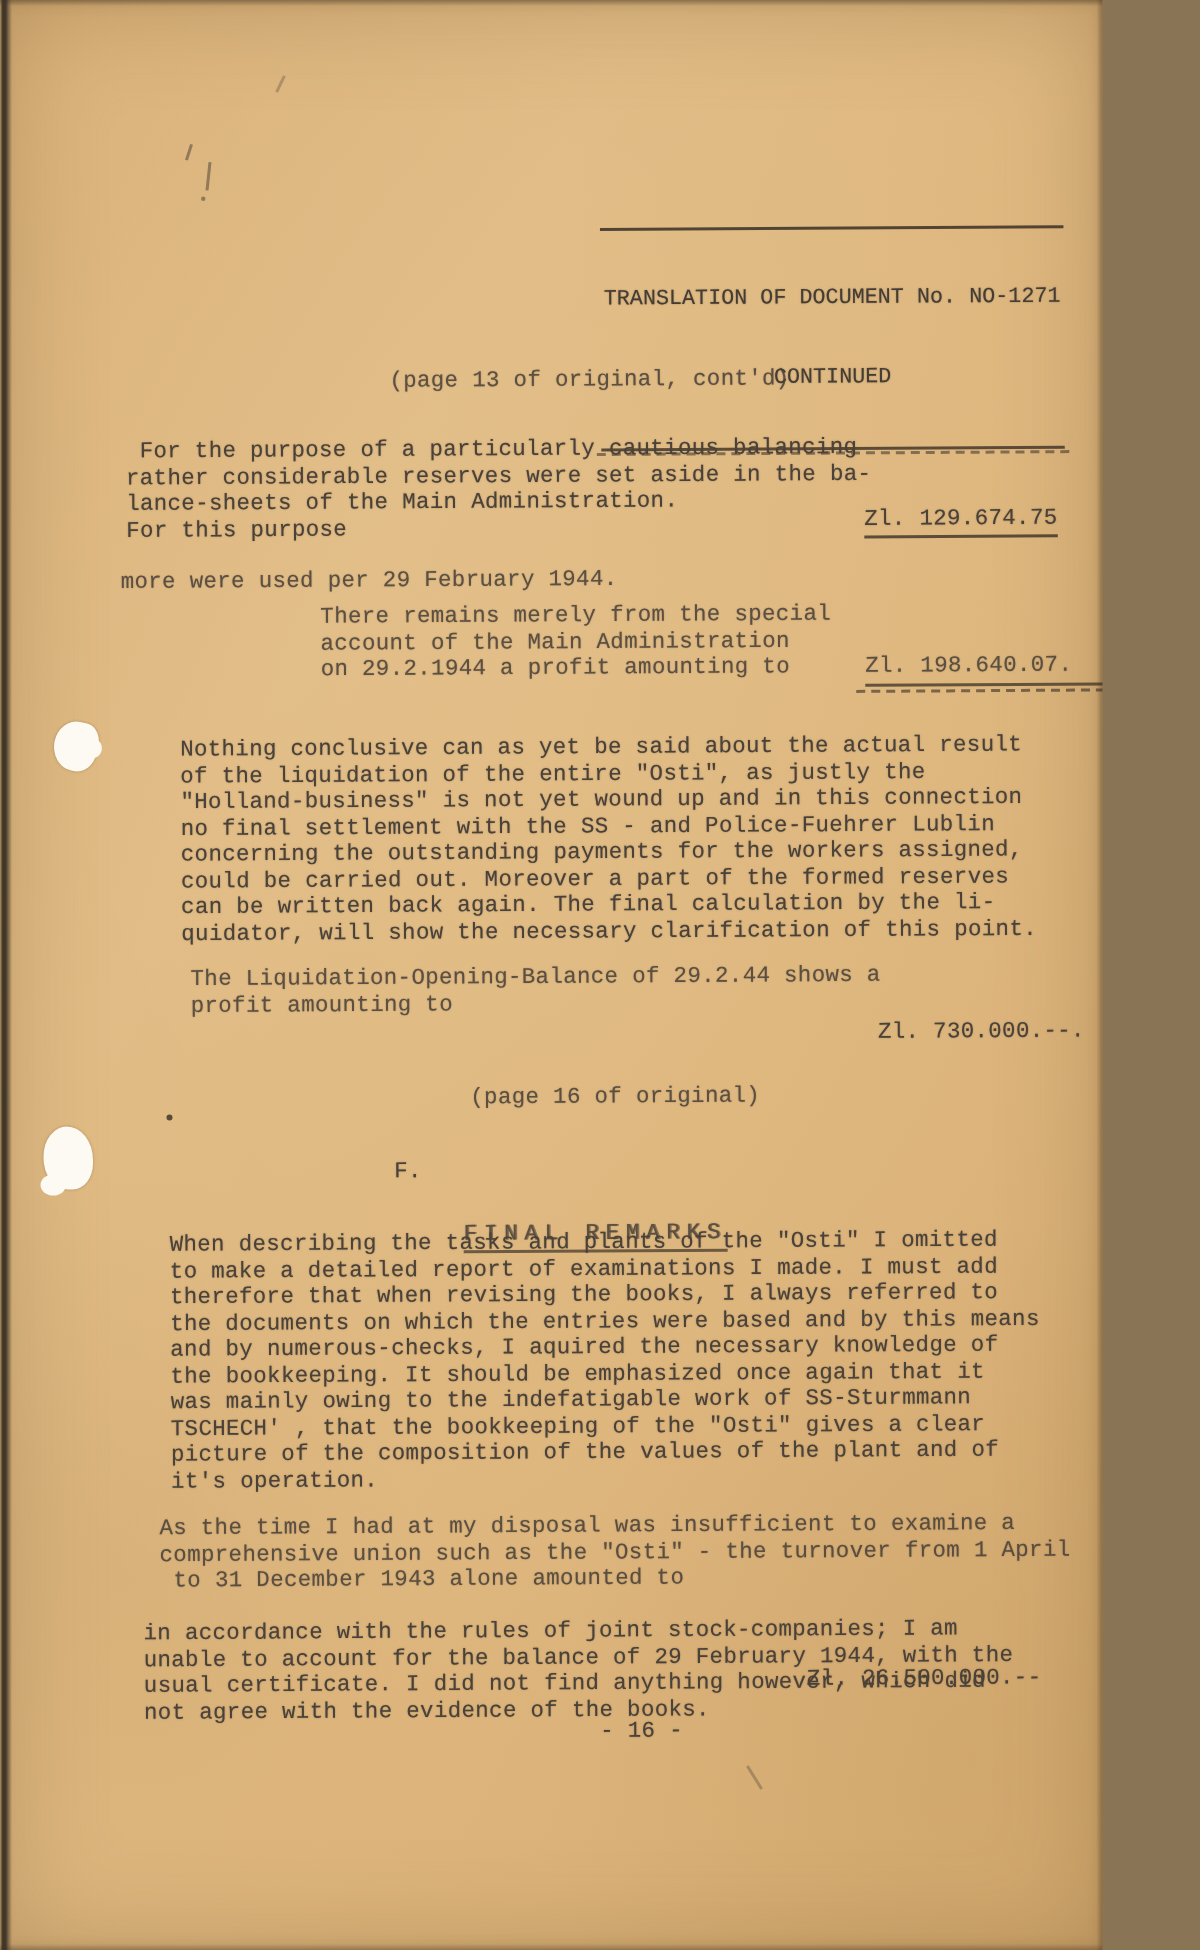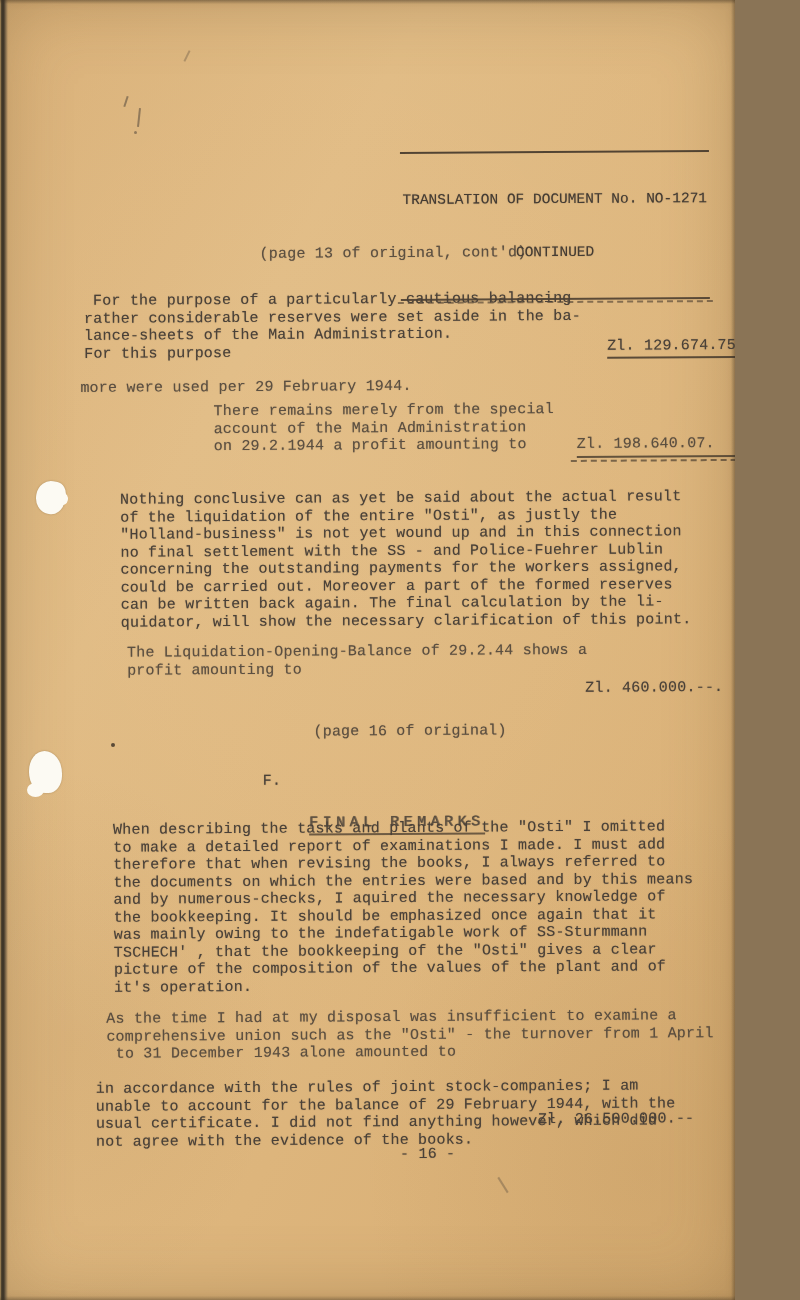--- a/index.html
+++ b/index.html
@@ -32,21 +32,21 @@
   .header-box {
     position:absolute; left:403px; top:152px; width:309px; text-align:center;
     font-size:14.5px; line-height:17.5px; padding:3px 0 2px;
     border-top:2px solid rgba(58,48,38,0.85);
     border-bottom:2px solid rgba(58,48,38,0.80);
     color:#453c33; white-space:pre; text-shadow:0 0 1px rgba(74,65,56,0.6);
   }
   .header-box::after { content:""; position:absolute; left:-3px; right:-3px; bottom:-5px;
     border-top:2px dashed rgba(58,48,38,0.55); }
 
-  .u1 { border-bottom:2px solid rgba(58,48,38,0.80); padding-bottom:1px;margin-left:31px; }
+  .u1 { border-bottom:2px solid rgba(58,48,38,0.80); padding-bottom:1px; }
   .u2 { position:relative; border-bottom:2px solid rgba(58,48,38,0.85); padding-bottom:2px; }
   .u2::after { content:""; position:absolute; left:-6px; right:-4px; bottom:-6px;
     border-top:2px dashed rgba(58,48,38,0.70); }
 
   .final-title { letter-spacing:4.5px; border-bottom:2px solid rgba(58,48,38,0.78);
     padding-bottom:1px; text-shadow:1px 0 0 rgba(74,65,56,0.65), 0 0 1px rgba(74,65,56,0.5);margin-top:42px; }
 
   .handwritten {
     position:absolute; left:735px; top:1222px;
     font-family:"DejaVu Serif", serif; font-style:italic; font-size:42px;
@@ -123,21 +123,21 @@
 of the liquidation of the entire "Osti", as justly the
 "Holland-business" is not yet wound up and in this connection
 no final settlement with the SS - and Police-Fuehrer Lublin
 concerning the outstanding payments for the workers assigned,
 could be carried out. Moreover a part of the formed reserves
 can be written back again. The final calculation by the li-
 quidator, will show the necessary clarification of this point.</div>
 
     <div class="typed faded" style="left:127px; top:643px;">The Liquidation-Opening-Balance of 29.2.44 shows a
 profit amounting to</div>
-    <div class="typed" style="left:585px; top:681px;">Zl. 460.000.--.</div>
+    <div class="typed" style="left:585px; top:681px;">Zl. 730.000.--.</div>
 
     <div class="typed faded" style="left:313px; top:723px;">(page 16 of original)</div>
 
     <div class="typed" style="left:262px; top:772px;">F.</div>
     <div class="typed final-title faded" style="left:308px; top:772px;">FINAL REMARKS</div>
 
     <div class="typed" style="left:112px; top:820px;">When describing the tasks and plants of the "Osti" I omitted
 to make a detailed report of examinations I made. I must add
 therefore that when revising the books, I always referred to
 the documents on which the entries were based and by this means

